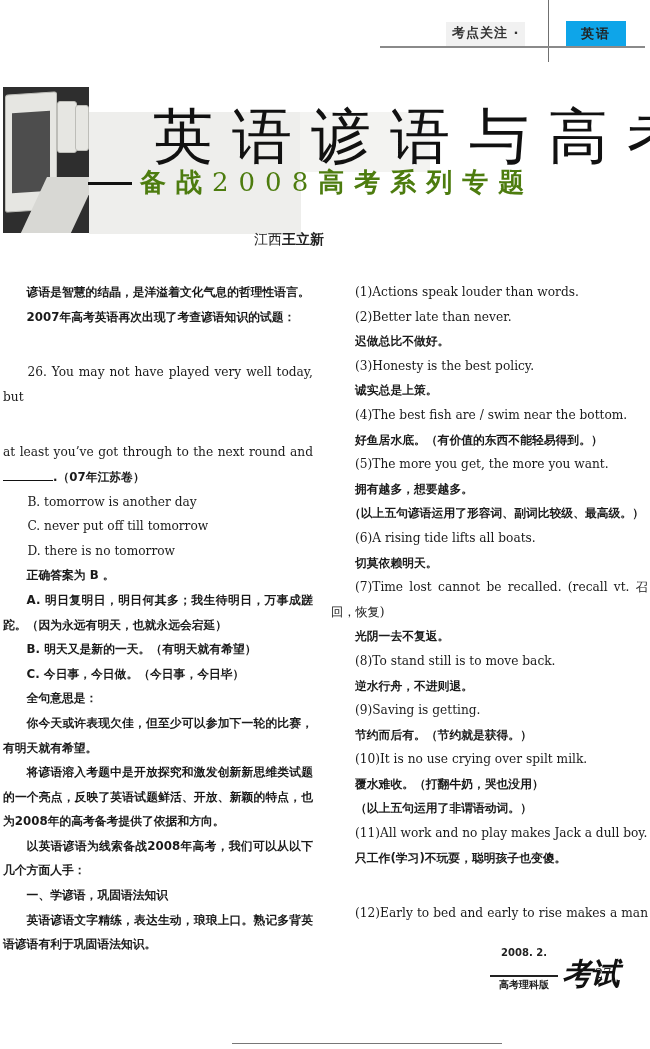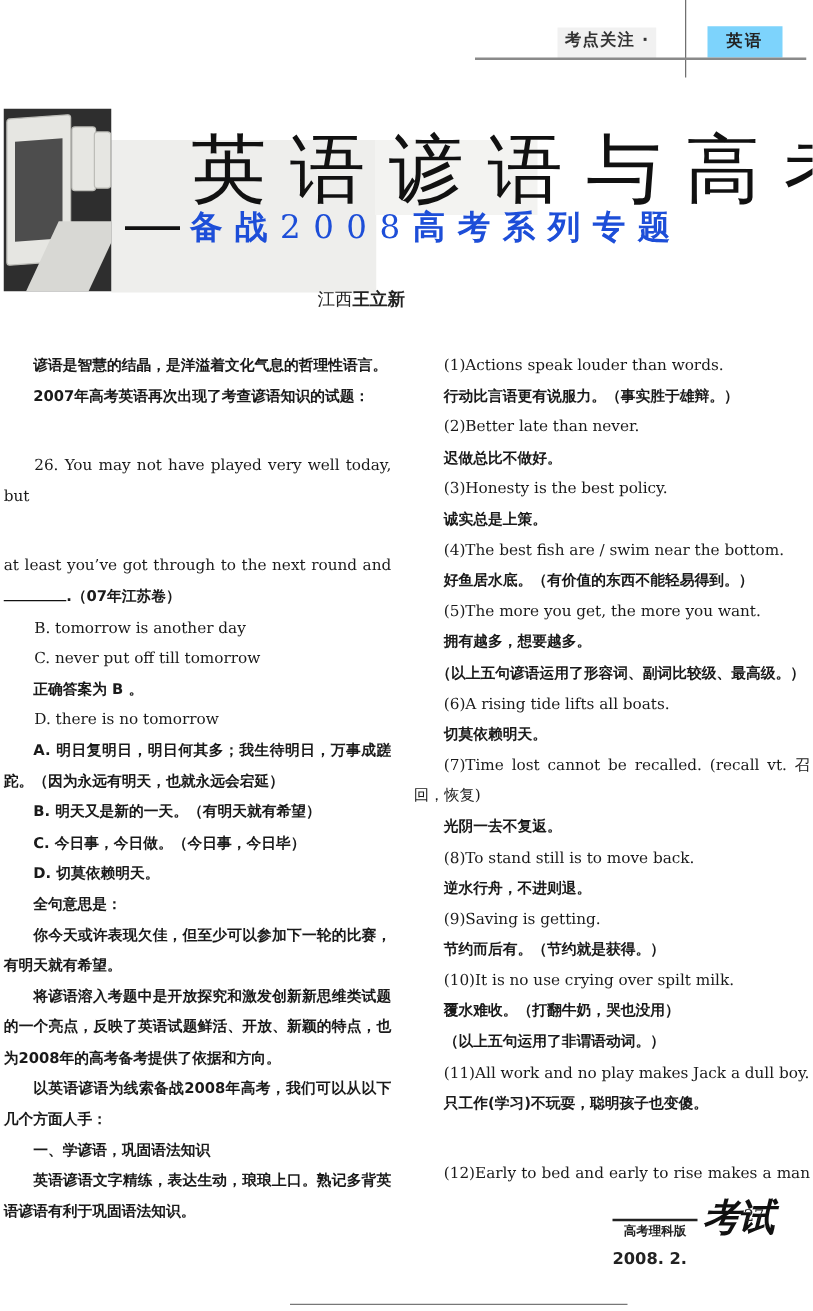--- a/index.html
+++ b/index.html
@@ -5,33 +5,33 @@
     * { margin: 0; padding: 0; box-sizing: border-box; }
     html, body { width: 650px; height: 1049px; background: #ffffff; overflow: hidden; }
     body { position: relative; font-family: "DejaVu Serif", "Liberation Serif", serif; color: #1a1a1a; }
 
     
     .hdr-line { position: absolute; left: 380px; top: 46px; width: 265px; height: 2px; background: #8a8a8a; }
     .hdr-vline { position: absolute; left: 548px; top: 0; width: 1px; height: 62px; background: #707070; }
     .hdr-section { position: absolute; left: 446px; top: 22px; height: 26px; padding: 0 6px; background: #f1f1f1;
       font-size: 13px; font-weight: bold; color: #333; line-height: 22px; letter-spacing: 1px;
       font-family: "DejaVu Sans", sans-serif; }
-    .hdr-subject { position: absolute; left: 566px; top: 21px; width: 60px; height: 25px; background: #7dd3fc;
+    .hdr-subject { position: absolute; left: 566px; top: 21px; width: 60px; height: 25px; background: #0ea5e9;
       font-size: 13px; font-weight: bold; color: #222; line-height: 25px; text-align: center; letter-spacing: 2px;
       font-family: "DejaVu Sans", sans-serif; }
 
     
     .banner-photo { position: absolute; left: 3px; top: 87px; width: 86px; height: 146px; background: #2e2e2e; overflow: hidden; }
     .monitor { position: absolute; background: #e6e6e2; border: 1px solid #bdbdb8; border-radius: 3px; }
     .monitor .screen { position: absolute; background: #5a5a5a; }
     .banner-bg { position: absolute; left: 89px; top: 112px; width: 212px; height: 122px; background: #eeeeec; }
     .banner-bg2 { position: absolute; left: 300px; top: 112px; width: 130px; height: 60px; background: #f3f3f1; }
     .title-main { position: absolute; left: 115px; top: 110px; font-size: 60px; letter-spacing: 19px; color: #111;
       font-family: "DejaVu Serif", serif; font-weight: normal; line-height: 52px; white-space: nowrap; margin-left: 38px; }
-    .title-sub { position: absolute; left: 100px; top: 166px; font-size: 26px; color: #1d4ed8; line-height: 32px; white-space: nowrap;
+    .title-sub { position: absolute; left: 88px; top: 166px; font-size: 26px; color: #4d7c0f; line-height: 32px; white-space: nowrap;
       font-family: "DejaVu Sans", sans-serif; }
     .title-sub .dash { display: inline-block; width: 44px; height: 3px; background: #111; vertical-align: middle; margin-right: 8px; }
     .title-sub .t { letter-spacing: 10px; font-weight: bold; }
     .title-sub .n { letter-spacing: 10px; font-family: "DejaVu Serif", serif; font-weight: normal; }
     .author { position: absolute; left: 254px; top: 231px; font-size: 14px; color: #222; font-family: "DejaVu Sans", sans-serif; }
     .author .region { }
     .author .name { font-weight: bold; }
 
     
     .col { position: absolute; top: 280px; font-size: 12.2px; line-height: 24.6px; color: #1a1a1a; }
@@ -39,21 +39,21 @@
     .col-right { left: 355px; width: 293px; }
     .p { text-align: justify; }
     .ind { text-indent: 2em; }
     .cn { font-family: "DejaVu Sans", sans-serif; font-weight: bold; font-size: 11.8px; }
     .en { font-family: "DejaVu Serif", serif; }
     .opt { padding-left: 2em; }
     .blank { display: inline-block; width: 50px; border-bottom: 1px solid #111; height: 12px; vertical-align: baseline; }
     .just-line { text-align: justify; text-align-last: justify; margin-top: 31px; }
 
     
-    .ft-issue { position: absolute; left: 490px; top: 1000px; width: 68px; text-align: left; font-size: 13px; font-weight: bold;
+    .ft-issue { position: absolute; left: 490px; top: 947px; width: 68px; text-align: center; font-size: 10px; font-weight: bold;
       font-family: "DejaVu Sans", sans-serif; color: #222; }
     .ft-rule { position: absolute; left: 490px; top: 975px; width: 68px; height: 2px; background: #222; }
     .ft-edition { position: absolute; left: 490px; top: 978px; width: 68px; text-align: center; font-size: 10px; font-weight: bold;
       font-family: "DejaVu Sans", sans-serif; color: #222; }
     .ft-brand { position: absolute; left: 562px; top: 954px; font-size: 30px; font-weight: bold; font-style: italic;
       font-family: "DejaVu Serif", serif; color: #111; letter-spacing: -2px; }
     .ft-page { position: absolute; left: 595px; top: 966px; font-size: 13px; font-family: "DejaVu Serif", serif; color: #222; }
     .bottom-rule { position: absolute; left: 232px; top: 1043px; width: 270px; height: 1px; background: #777; }
   </style>
 </head>
@@ -83,37 +83,35 @@
 </div>
 
 <div class="col col-left">
   <div class="p ind cn">谚语是智慧的结晶，是洋溢着文化气息的哲理性语言。</div>
   <div class="p ind cn">2007年高考英语再次出现了考查谚语知识的试题：</div>
   <div class="p ind en just-line">26. You may not have played very well today, but</div>
   <div class="p en just-line">at least you’ve got through to the next round and</div>
   <div class="p en"><span class="blank"></span><span class="cn">.（07年江苏卷）</span></div>
   <div class="opt en">B.  tomorrow is another day</div>
   <div class="opt en">C.  never put off till tomorrow</div>
+  <div class="opt en">D.  there is no tomorrow</div>
   <div class="opt cn">正确答案为 B 。</div>
-  <div class="opt en">D.  there is no tomorrow</div>
   <div class="p ind cn">A. 明日复明日，明日何其多；我生待明日，万事成蹉跎。（因为永远有明天，也就永远会宕延）</div>
   <div class="opt cn">B. 明天又是新的一天。（有明天就有希望）</div>
   <div class="opt cn">C. 今日事，今日做。（今日事，今日毕）</div>
-  <div class="opt cn">D. 切莫依赖明天。</div>
   <div class="opt cn">全句意思是：</div>
   <div class="p ind cn">你今天或许表现欠佳，但至少可以参加下一轮的比赛，有明天就有希望。</div>
   <div class="p ind cn">将谚语溶入考题中是开放探究和激发创新新思维类试题的一个亮点，反映了英语试题鲜活、开放、新颖的特点，也为2008年的高考备考提供了依据和方向。</div>
   <div class="p ind cn">以英语谚语为线索备战2008年高考，我们可以从以下几个方面人手：</div>
   <div class="opt cn">一、学谚语，巩固语法知识</div>
   <div class="p ind cn">英语谚语文字精练，表达生动，琅琅上口。熟记多背英语谚语有利于巩固语法知识。</div>
 </div>
 
 <div class="col col-right">
   <div class="en">(1)Actions speak louder than words.</div>
-  <div class="cn">行动比言语更有说服力。（事实胜于雄辩。）</div>
   <div class="en">(2)Better late than never.</div>
   <div class="cn">迟做总比不做好。</div>
   <div class="en">(3)Honesty is the best policy.</div>
   <div class="cn">诚实总是上策。</div>
   <div class="en">(4)The best fish are / swim near the bottom.</div>
   <div class="cn">好鱼居水底。（有价值的东西不能轻易得到。）</div>
   <div class="en">(5)The more you get, the more you want.</div>
   <div class="cn">拥有越多，想要越多。</div>
   <div class="cn" style="margin-left:-6px;">（以上五句谚语运用了形容词、副词比较级、最高级。）</div>
   <div class="en">(6)A rising tide lifts all boats.</div>

